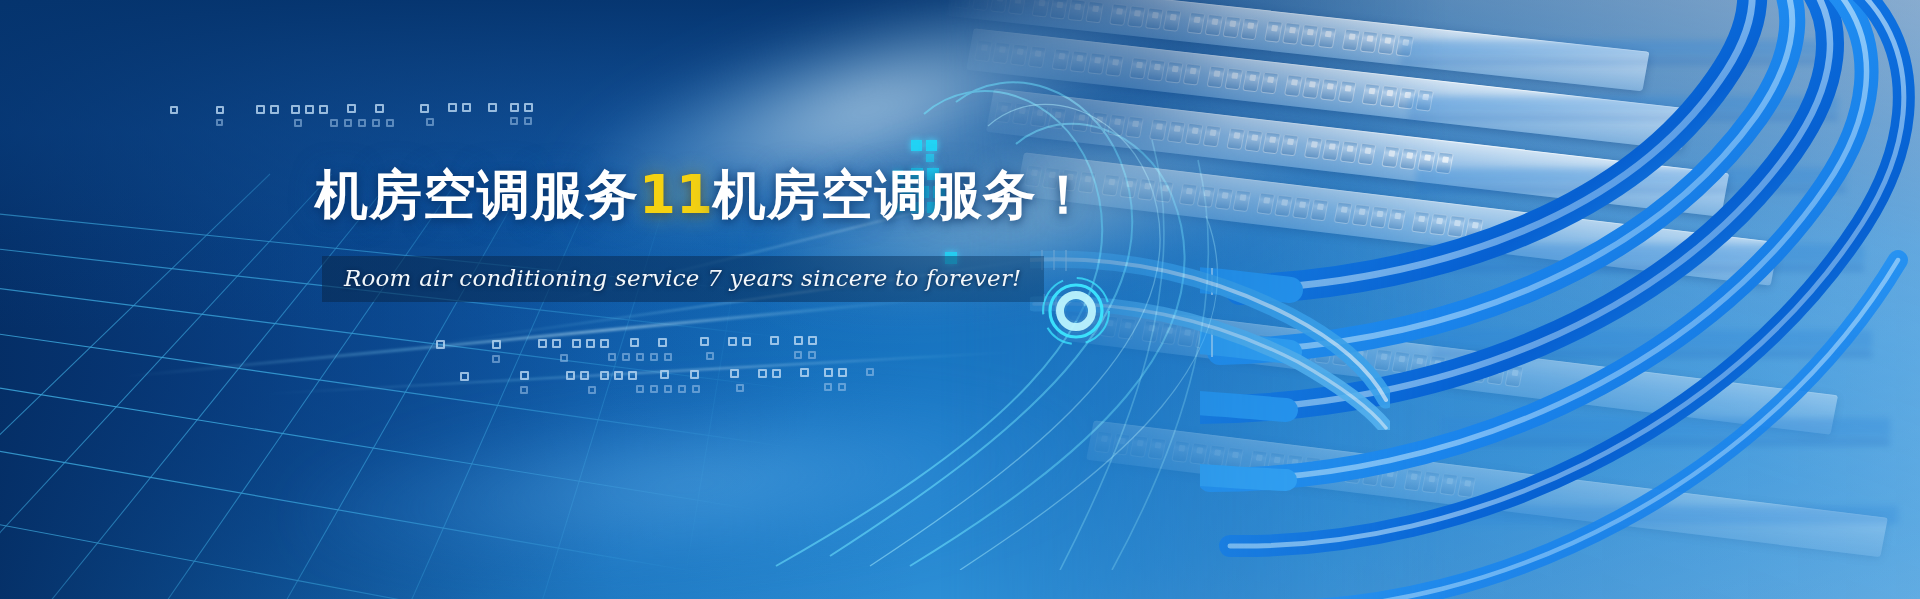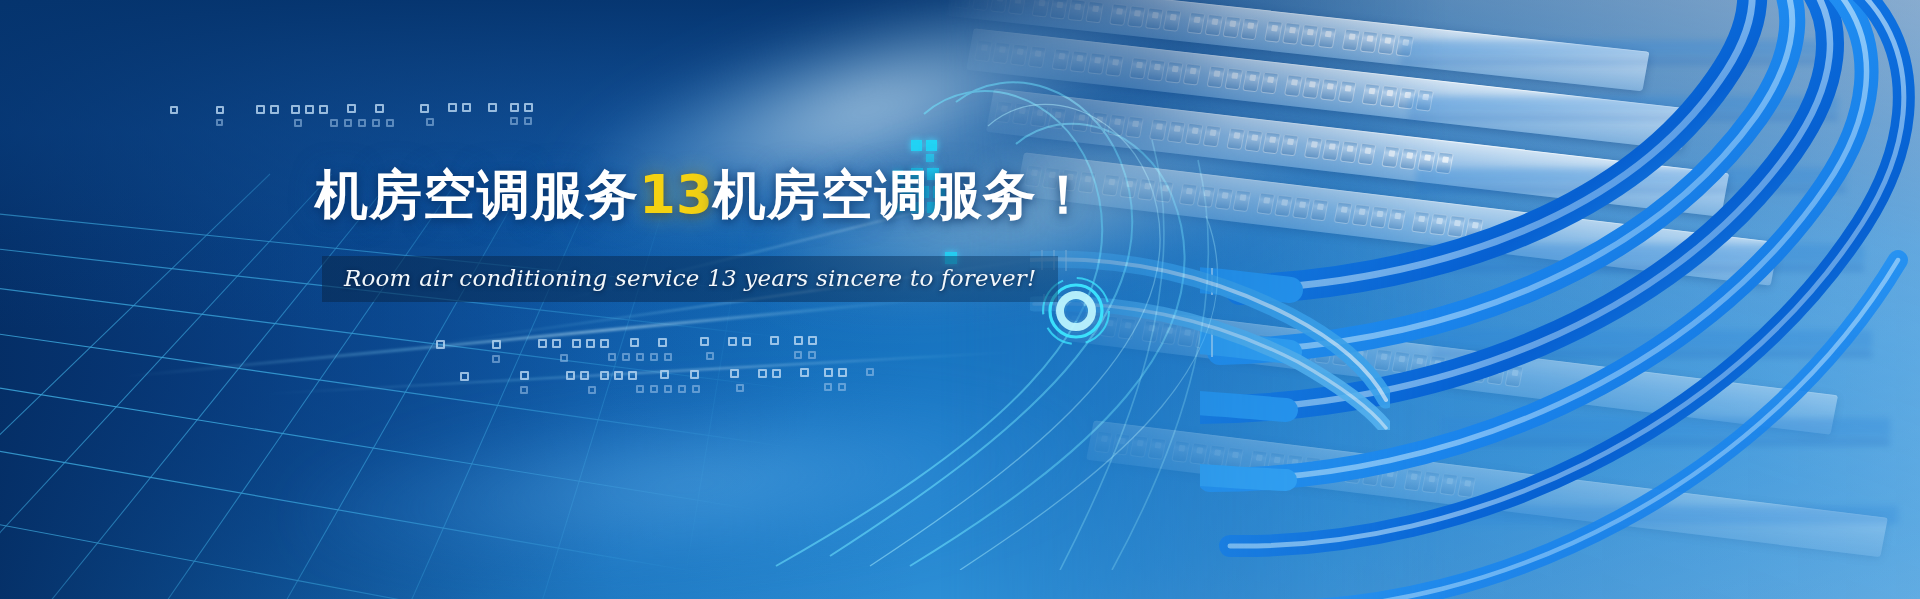--- a/index.html
+++ b/index.html
@@ -657,20 +657,20 @@
     <i class="dot dim" style="left:736px;top:384px;width:8px;height:8px;"></i>
     <i class="dot" style="left:800px;top:368px;width:9px;height:9px;"></i>
     <i class="dot" style="left:824px;top:368px;width:9px;height:9px;"></i>
     <i class="dot" style="left:838px;top:368px;width:9px;height:9px;"></i>
     <i class="dot dim" style="left:824px;top:383px;width:8px;height:8px;"></i>
     <i class="dot dim" style="left:838px;top:383px;width:8px;height:8px;"></i>
     <i class="dot dim" style="left:866px;top:368px;width:8px;height:8px;"></i>
   </div>
 
   <div class="copy">
-    <h1 class="headline"><span>机房空调服务</span><span class="num">13</span><span>机房空调服务！</span></h1>
+    <h1 class="headline"><span>机房空调服务</span><span class="num">11</span><span>机房空调服务！</span></h1>
 
     <div class="sub-band">
-      <p class="subtitle">Room air conditioning service 13 years sincere to forever!</p>
+      <p class="subtitle">Room air conditioning service 7 years sincere to forever!</p>
     </div>
   </div>
 
 </div>
 
 </body></html>

